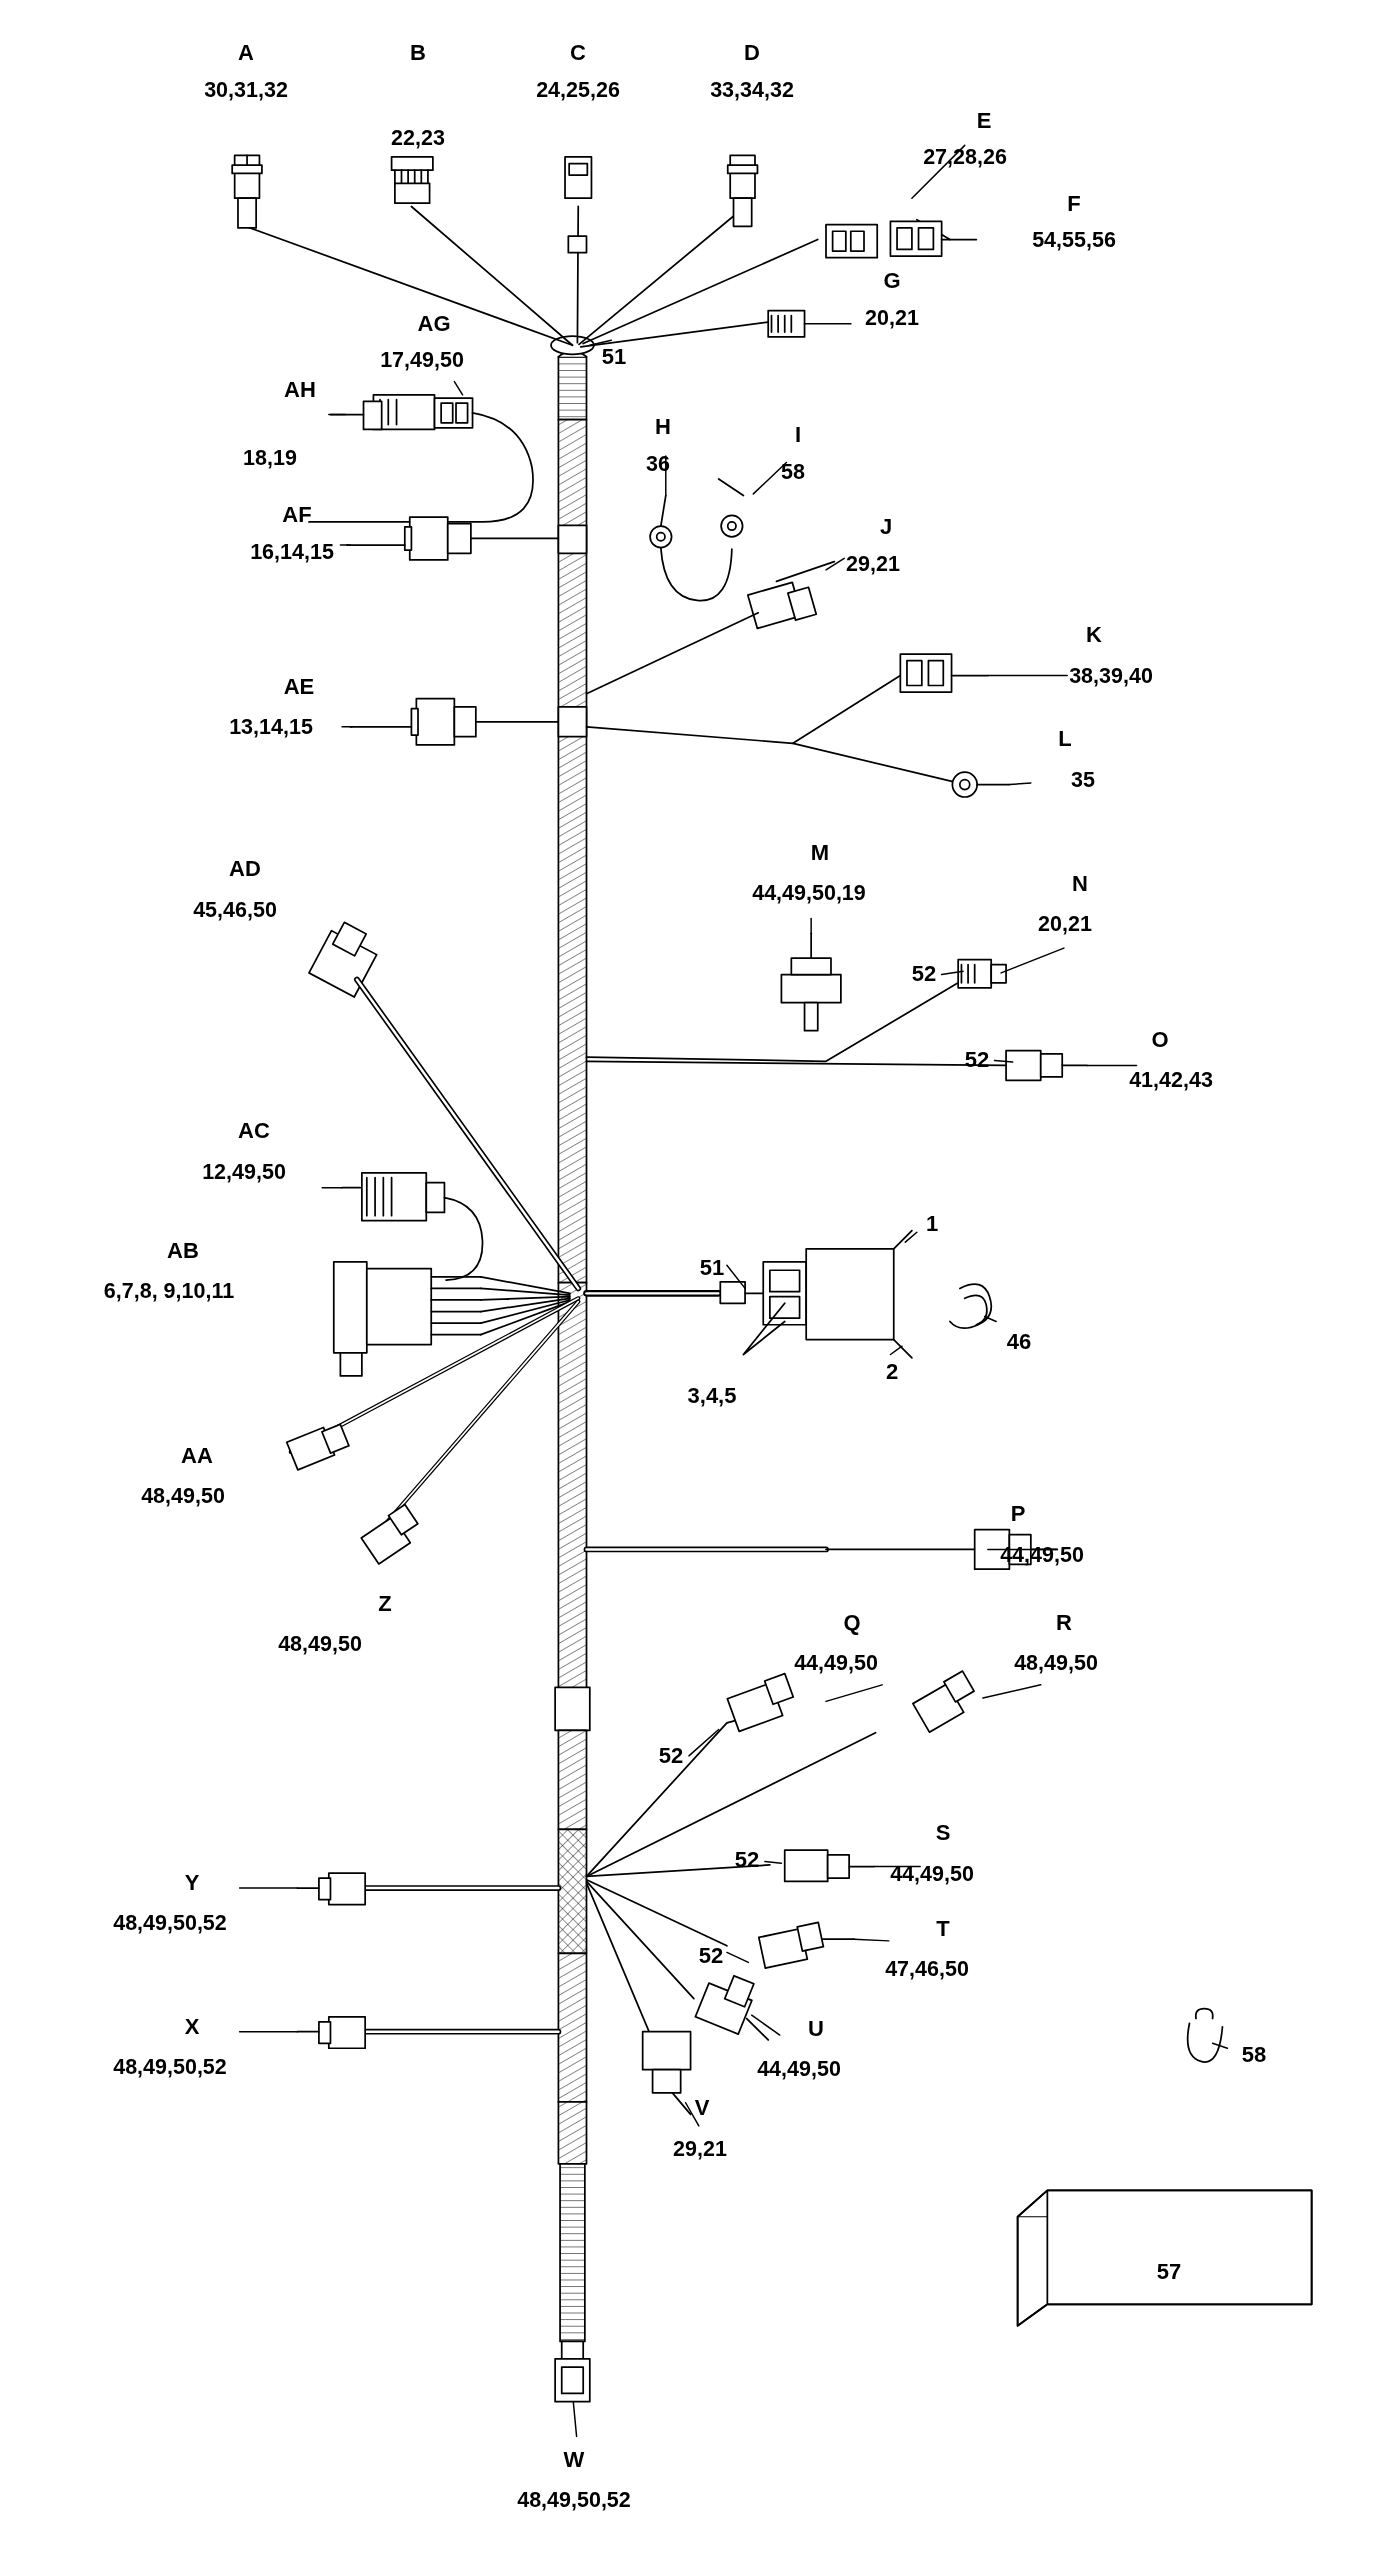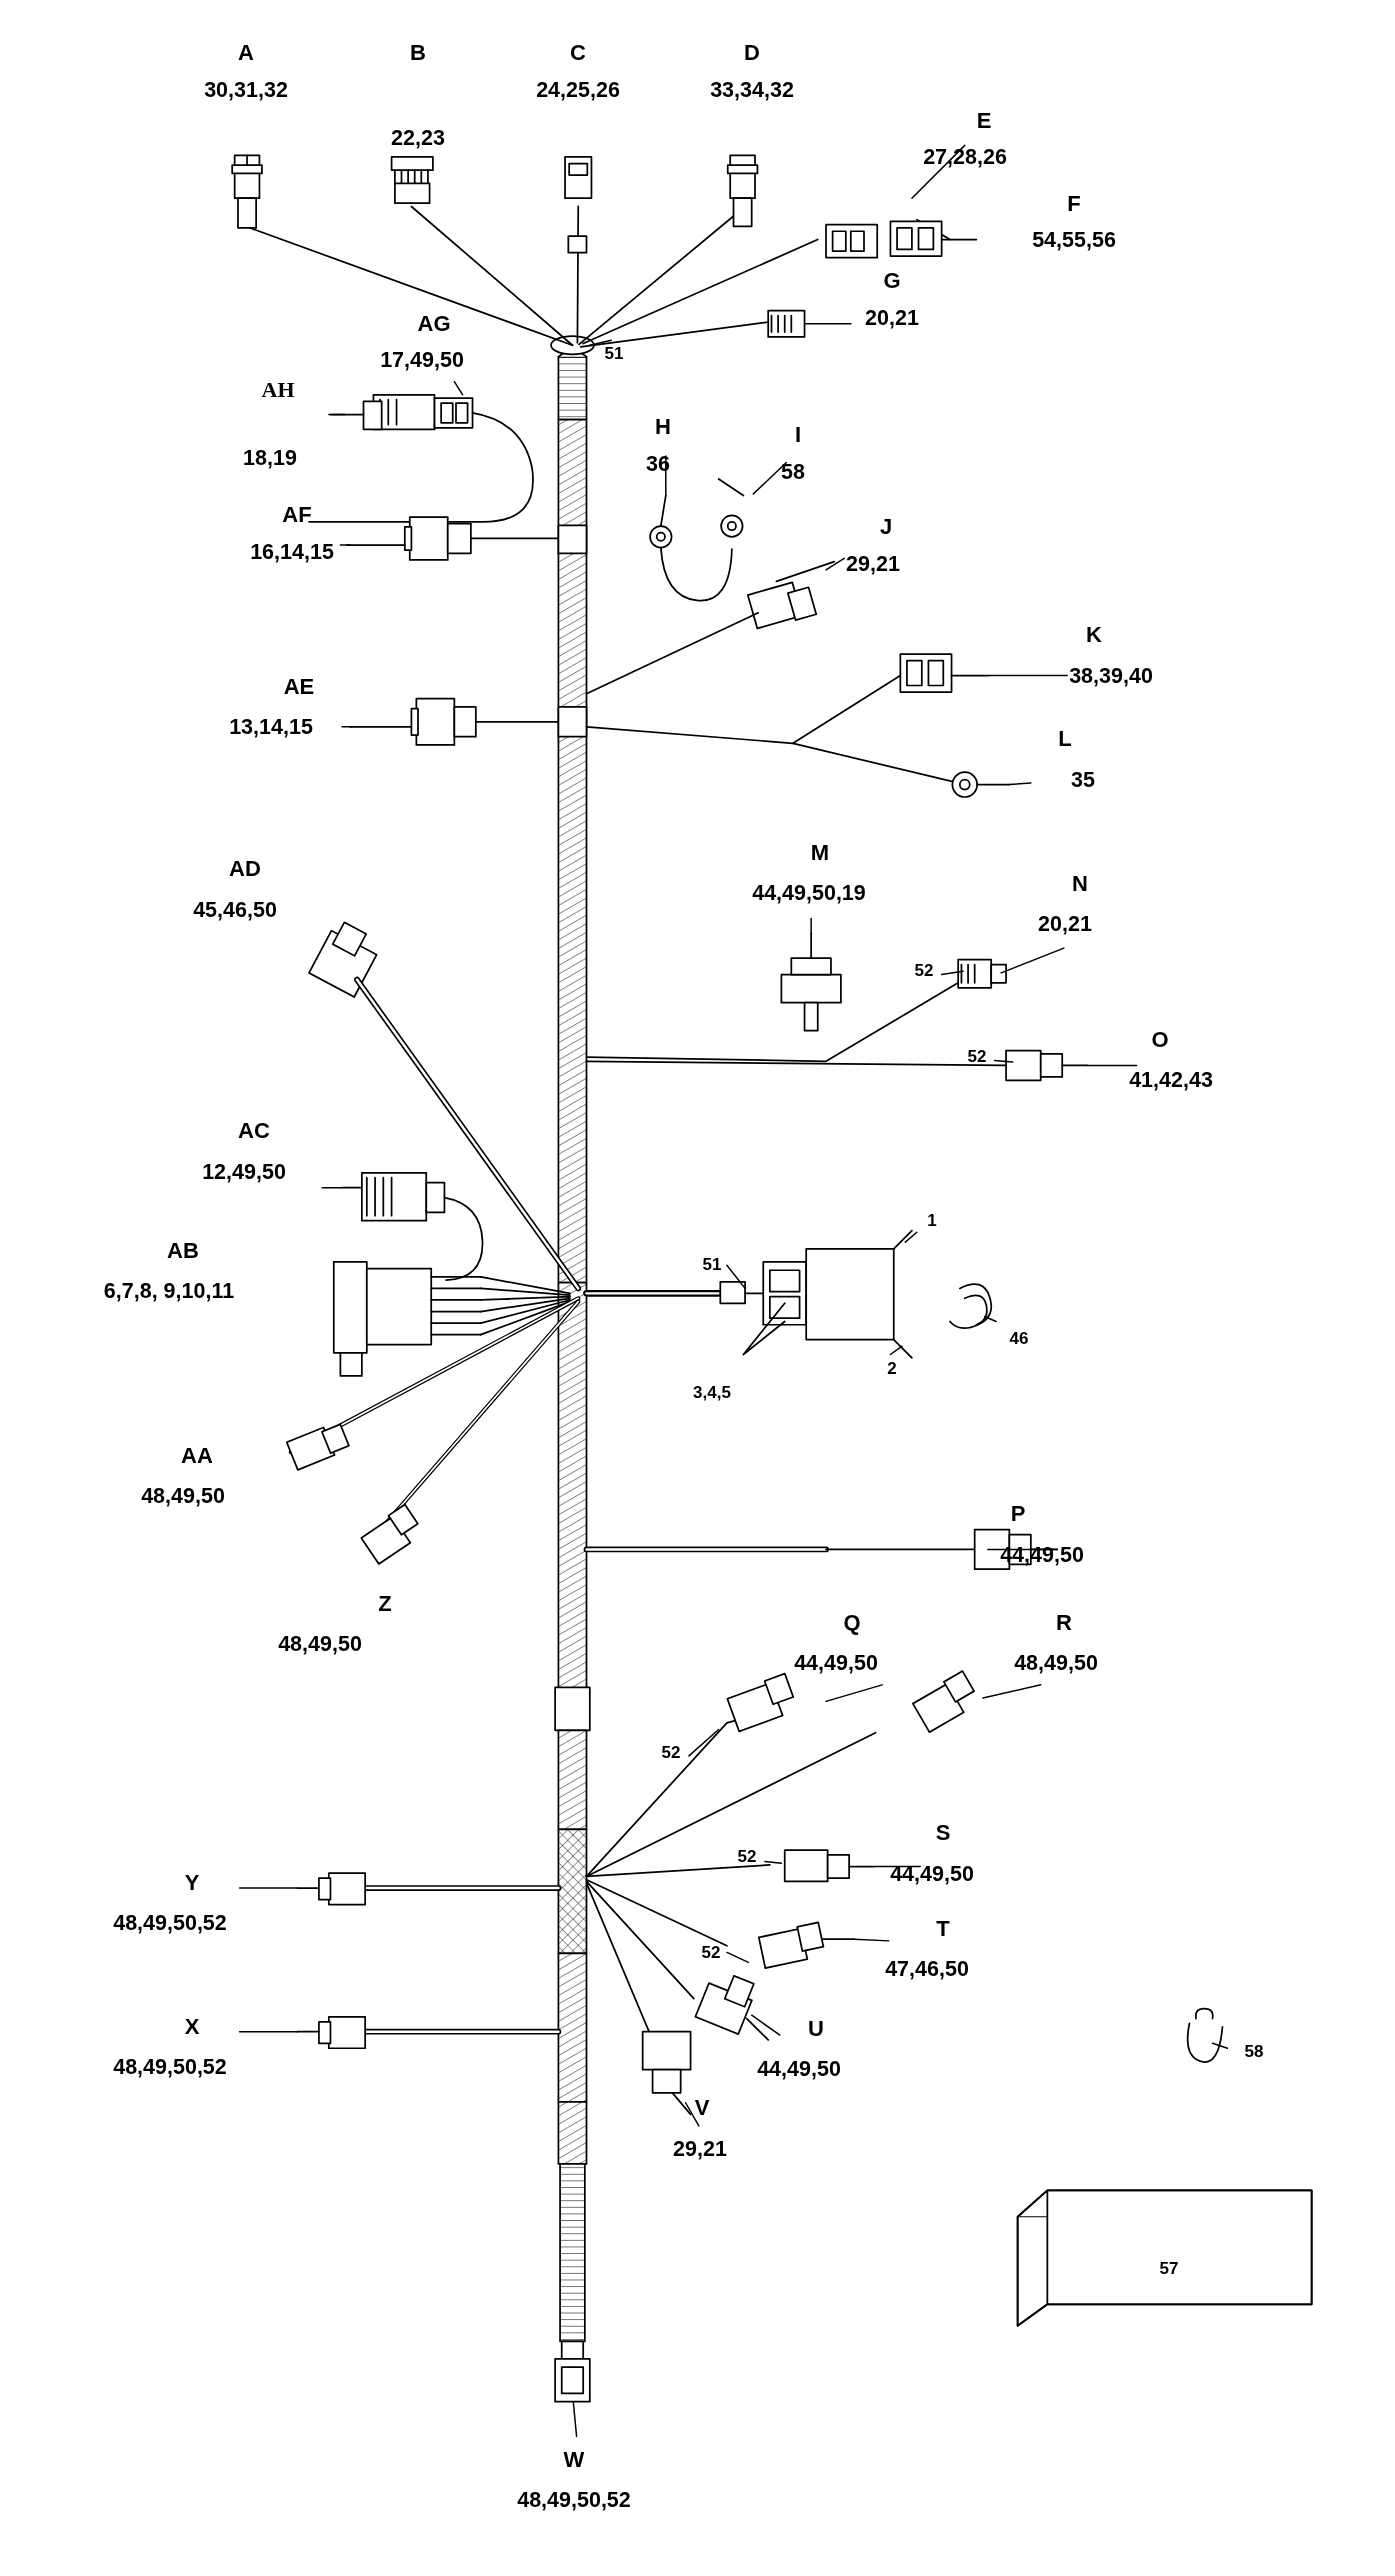--- a/index.html
+++ b/index.html
@@ -31,21 +31,21 @@
     line-height: 1.18;
     white-space: pre;
   }
   .lbl.letter {
     font-size: 22px;
   }
   .lbl.nums {
     font-size: 21.5px;
   }
   .lbl.plain {
-    font-size: 17px;
+    font-size: 22px;
   }
   .center {
     text-align: center;
     transform: translateX(-50%);
   }
 </style>
 </head>
 <body>
 
 <div id="page">
@@ -410,21 +410,21 @@
 
   <div class="lbl letter center" style="left:1074px; top:191px;">F</div>
   <div class="lbl nums center" style="left:1074px; top:228px;">54,55,56</div>
 
   <div class="lbl letter center" style="left:892px; top:268px;">G</div>
   <div class="lbl nums center" style="left:892px; top:306px;">20,21</div>
 
   <div class="lbl letter center" style="left:434px; top:311px;">AG</div>
   <div class="lbl nums center" style="left:422px; top:348px;">17,49,50</div>
 
-  <div class="lbl letter center" style="left:278px; top:377px;font-family:Liberation Serif, serif;">AH</div>
+  <div class="lbl letter center" style="left:300px; top:377px;">AH</div>
   <div class="lbl nums center" style="left:270px; top:414px;margin-top:32px;">18,19</div>
 
   <div class="lbl letter center" style="left:663px; top:414px;">H</div>
   <div class="lbl nums center" style="left:658px; top:452px;">36</div>
 
   <div class="lbl letter center" style="left:798px; top:422px;">I</div>
   <div class="lbl nums center" style="left:793px; top:460px;">58</div>
 
   <div class="lbl letter center" style="left:297px; top:502px;">AF</div>
   <div class="lbl nums center" style="left:269px; top:540px;margin-left:23px;">16,14,15</div>

